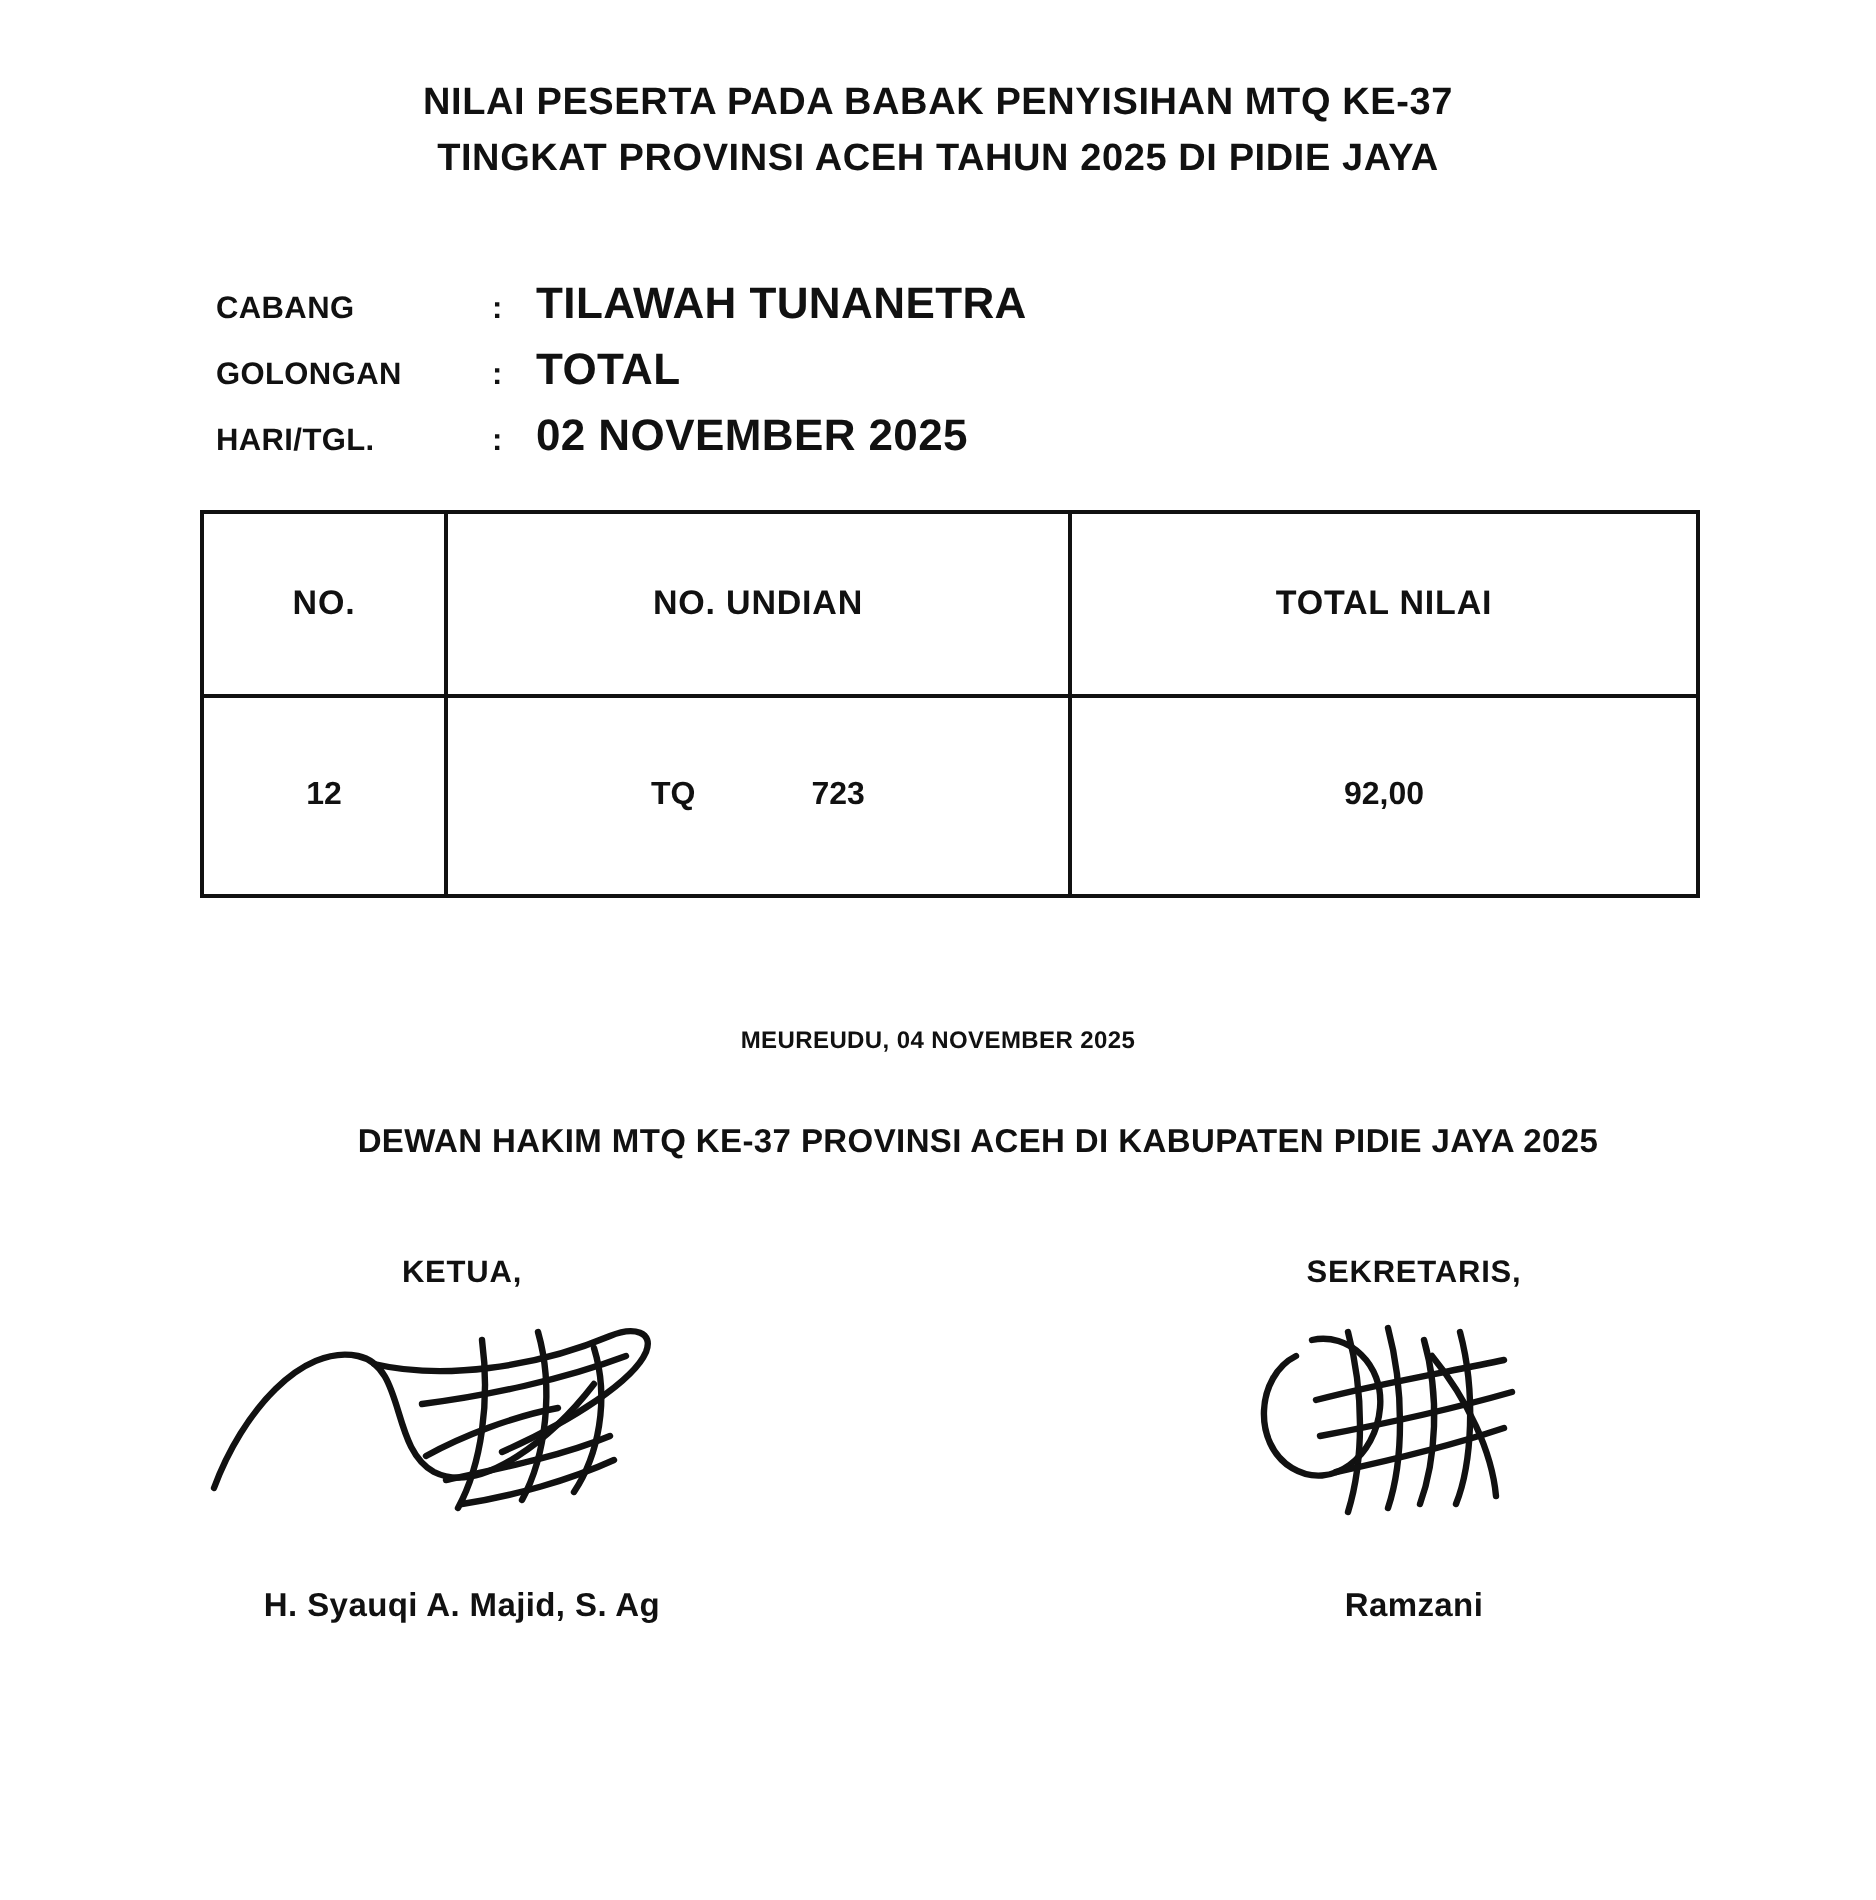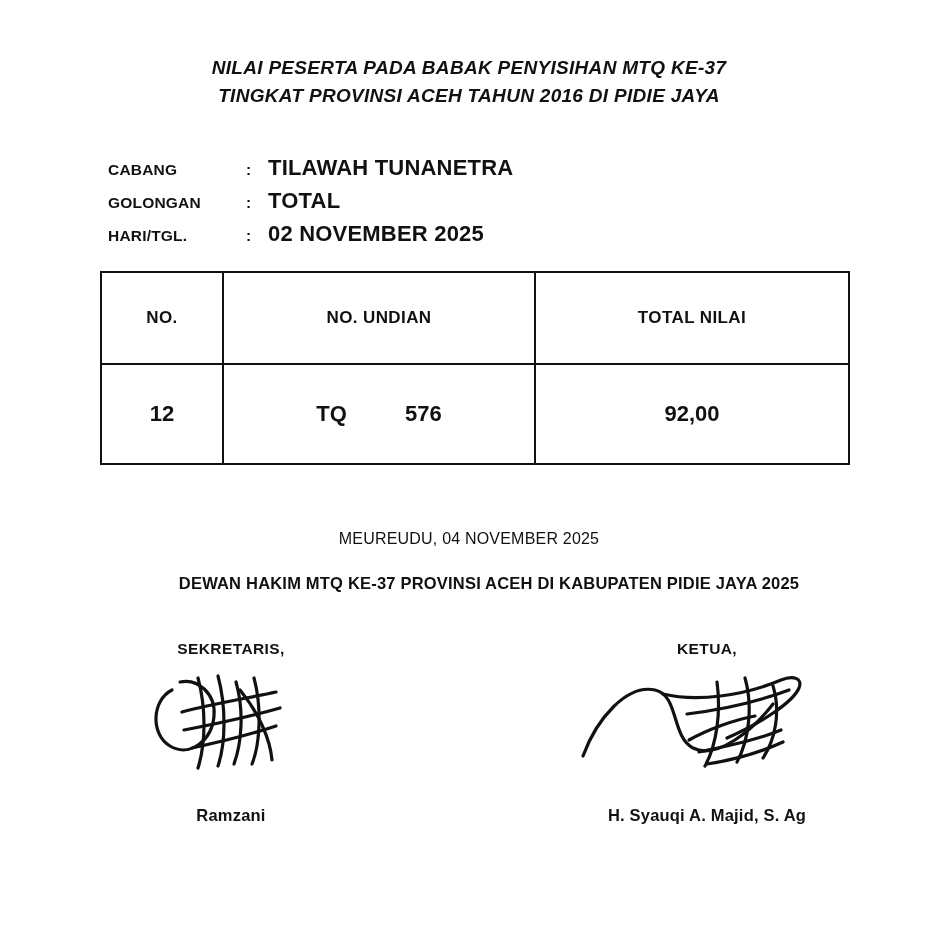--- a/index.html
+++ b/index.html
@@ -18,23 +18,22 @@
   .page {
     position: relative;
     width: 938px;
     height: 950px;
     box-sizing: border-box;
   }
 
   
   .title-block {
     text-align: center;
-    padding-top: 54px;
+    padding-top: 38px;
     line-height: 1.45;
-    font-style: italic;
   }
   .title-line {
     font-size: 19px;
     font-weight: bold;
     letter-spacing: 0.3px;
   }
 
   
   .meta-block {
     margin-top: 48px;
@@ -81,47 +80,47 @@
     vertical-align: middle;
   }
   table.score-table th {
     height: 88px;
     font-size: 17px;
     font-weight: bold;
     letter-spacing: 0.4px;
   }
   table.score-table td {
     height: 96px;
-    font-size: 22px;
+    font-size: 16px;
     font-weight: bold;
   }
   .col-no { width: 118px; }
   .col-undian { width: 308px; }
   .col-total { width: 310px; }
 
   .undian-cell-inner {
     display: flex;
     justify-content: center;
     align-items: baseline;
     gap: 58px;
   }
 
   
   .footer-block {
     margin-top: 62px;
     text-align: center;
     line-height: 1.5;
   }
   .footer-place {
-    font-size: 16px;
-    font-weight: normal;
+    font-size: 12px;
+    font-weight: bold;
     letter-spacing: 0.2px;
   }
   .footer-body {
-    margin-top: 20px;
+    margin-top: 30px;
     font-size: 16.5px;
     font-weight: bold;
     letter-spacing: 0.2px;
     padding-left: 40px;
   }
 
   
   .sign-row {
     margin-top: 44px;
     display: flex;
@@ -154,21 +153,21 @@
     letter-spacing: 0.2px;
   }
 </style>
 </head>
 <body>
 
 <div class="page">
 
   <div class="title-block">
     <div class="title-line">NILAI PESERTA PADA BABAK PENYISIHAN MTQ KE-37</div>
-    <div class="title-line">TINGKAT PROVINSI ACEH TAHUN 2016 DI PIDIE JAYA</div>
+    <div class="title-line">TINGKAT PROVINSI ACEH TAHUN 2025 DI PIDIE JAYA</div>
   </div>
 
   <div class="meta-block">
     <div class="meta-row">
       <span class="meta-label">CABANG</span>
       <span class="meta-colon">:</span>
       <span class="meta-value">TILAWAH TUNANETRA</span>
     </div>
     <div class="meta-row">
       <span class="meta-label">GOLONGAN</span>
@@ -190,69 +189,69 @@
           <th class="col-undian">NO. UNDIAN</th>
           <th class="col-total">TOTAL NILAI</th>
         </tr>
       </thead>
       <tbody>
         <tr>
           <td>12</td>
           <td>
             <div class="undian-cell-inner">
               <span>TQ</span>
-              <span>576</span>
+              <span>723</span>
             </div>
           </td>
           <td>92,00</td>
         </tr>
       </tbody>
     </table>
   </div>
 
   <div class="footer-block">
     <div class="footer-place">MEUREUDU, 04 NOVEMBER 2025</div>
     <div class="footer-body">
       <div>DEWAN HAKIM MTQ KE-37 PROVINSI ACEH DI KABUPATEN PIDIE JAYA 2025</div>
     </div>
   </div>
 
   <div class="sign-row">
+
+    <div class="sign-col">
+      <div class="sign-role">KETUA,</div>
+      <div class="sign-space">
+        <svg class="sign-svg" width="280" height="130" viewBox="0 0 280 130" fill="none" stroke="#111" stroke-width="3.2" stroke-linecap="round" stroke-linejoin="round">
+          <path d="M16 96 C30 58, 60 24, 88 30 C112 35, 104 76, 126 88 C150 100, 186 70, 206 44"></path>
+          <path d="M96 34 C130 42, 176 36, 214 20 C226 15, 236 18, 232 28 C226 42, 196 62, 160 78"></path>
+          <path d="M120 54 C152 50, 190 42, 222 30"></path>
+          <path d="M150 22 C154 52, 150 84, 138 106"></path>
+          <path d="M178 18 C186 46, 182 80, 170 102"></path>
+          <path d="M206 26 C214 52, 208 80, 196 98"></path>
+          <path d="M132 92 C160 86, 190 80, 214 70"></path>
+          <path d="M140 104 C166 100, 194 92, 216 82"></path>
+          <path d="M122 80 C140 70, 166 60, 188 56"></path>
+        </svg>
+      </div>
+      <div class="sign-name">H. Syauqi A. Majid, S. Ag</div>
+    </div>
 
     <div class="sign-col">
       <div class="sign-role">SEKRETARIS,</div>
       <div class="sign-space">
         <svg class="sign-svg" width="190" height="130" viewBox="0 0 190 130" fill="none" stroke="#111" stroke-width="3.2" stroke-linecap="round" stroke-linejoin="round">
           <path d="M36 30 C16 40, 14 74, 34 86 C54 98, 76 80, 78 56 C80 34, 62 18, 44 22"></path>
           <path d="M62 18 C70 48, 70 82, 62 108"></path>
           <path d="M82 16 C90 46, 90 82, 82 106"></path>
           <path d="M100 22 C108 50, 106 82, 98 104"></path>
           <path d="M118 18 C126 48, 124 84, 116 104"></path>
           <path d="M46 52 C76 44, 112 38, 140 32"></path>
           <path d="M48 70 C80 64, 116 56, 144 48"></path>
           <path d="M56 88 C84 82, 116 74, 140 66"></path>
           <path d="M104 30 C122 52, 134 78, 136 100"></path>
         </svg>
       </div>
       <div class="sign-name">Ramzani</div>
     </div>
 
-    <div class="sign-col">
-      <div class="sign-role">KETUA,</div>
-      <div class="sign-space">
-        <svg class="sign-svg" width="280" height="130" viewBox="0 0 280 130" fill="none" stroke="#111" stroke-width="3.2" stroke-linecap="round" stroke-linejoin="round">
-          <path d="M16 96 C30 58, 60 24, 88 30 C112 35, 104 76, 126 88 C150 100, 186 70, 206 44"></path>
-          <path d="M96 34 C130 42, 176 36, 214 20 C226 15, 236 18, 232 28 C226 42, 196 62, 160 78"></path>
-          <path d="M120 54 C152 50, 190 42, 222 30"></path>
-          <path d="M150 22 C154 52, 150 84, 138 106"></path>
-          <path d="M178 18 C186 46, 182 80, 170 102"></path>
-          <path d="M206 26 C214 52, 208 80, 196 98"></path>
-          <path d="M132 92 C160 86, 190 80, 214 70"></path>
-          <path d="M140 104 C166 100, 194 92, 216 82"></path>
-          <path d="M122 80 C140 70, 166 60, 188 56"></path>
-        </svg>
-      </div>
-      <div class="sign-name">H. Syauqi A. Majid, S. Ag</div>
-    </div>
-
   </div>
 
 </div>
 
 </body></html>

